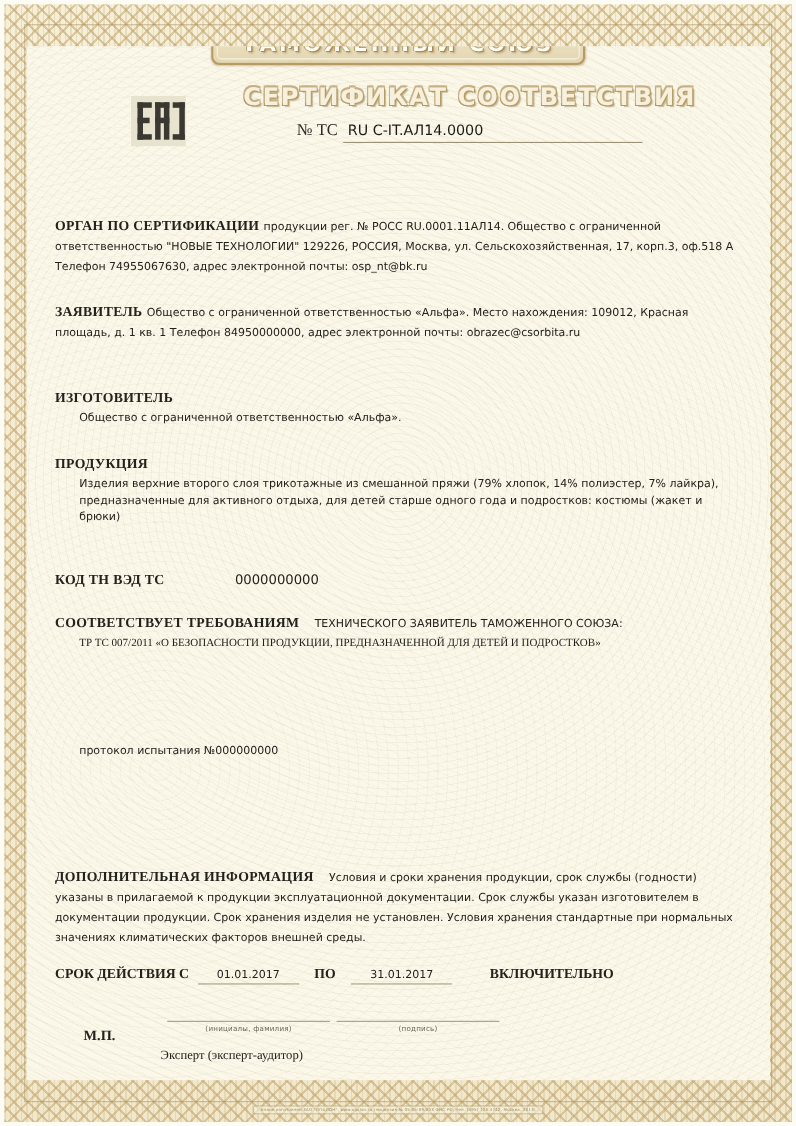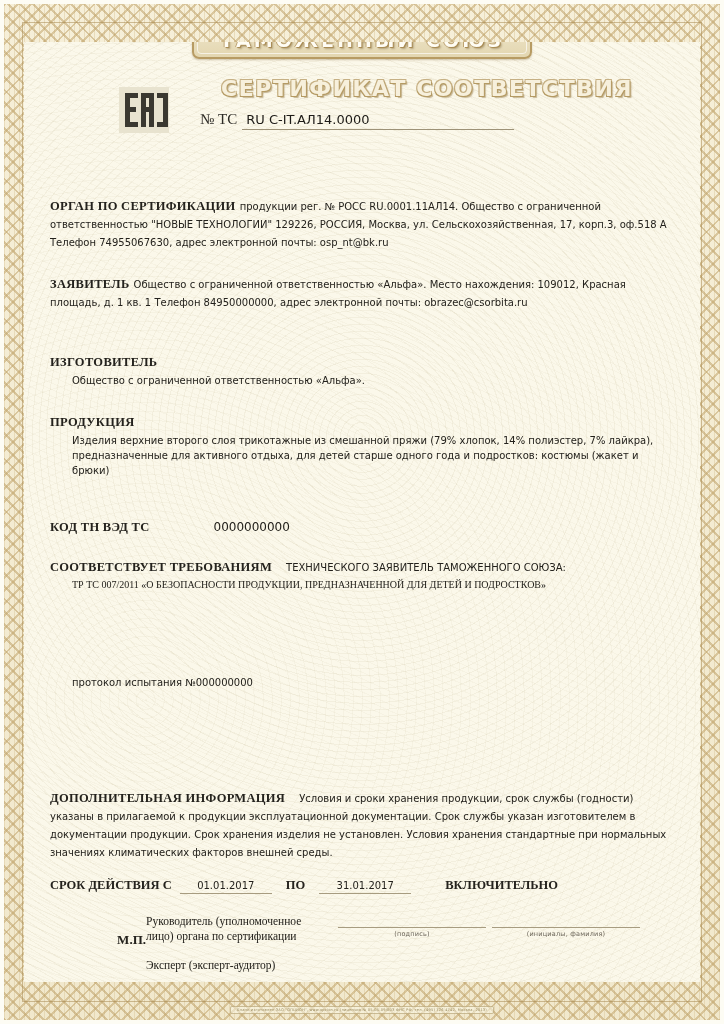--- a/index.html
+++ b/index.html
@@ -155,20 +155,21 @@
       -1px -1px 0 #c6b084,
       1px -1px 0 #c6b084,
       -1px 1px 0 #b49a63,
       2px 2px 1px rgba(150,122,70,0.5);
     white-space: nowrap;
     margin-bottom: 10px;
   }
   .num-line {
     display: flex;
     align-items: baseline;
+    justify-content: center;
     font-size: 15px;
     color: #2c2a25;
     margin-bottom: 19px;
   }
   .lbl-no { font-family: "Liberation Serif", serif; margin-right: 5px; }
   .no-underline {
     border-bottom: 1px solid #9d9277;
     min-width: 268px;
     text-align: left;
     padding: 0 0 2px 4px;
@@ -274,21 +275,20 @@
   }
   .mp {
     font-family: "Liberation Serif", serif;
     font-weight: bold;
     font-size: 13px;
     color: #24221d;
     width: 96px;
     padding-top: 18px;
     padding-left: 26px;
     box-sizing: border-box;
-    text-align: right;
   }
   .sign-rows { flex: 1; }
   .sign-row {
     display: flex;
     align-items: flex-start;
     margin-bottom: 14px;
   }
   .sign-role {
     width: 186px;
     font-family: "Liberation Serif", serif;
@@ -448,31 +448,27 @@
         <span class="val-date">31.01.2017</span>
         <span class="val-incl">ВКЛЮЧИТЕЛЬНО</span>
       </div>
 
       <div class="sign-block">
         <div class="mp">М.П.</div>
 
         <div class="sign-rows">
 
           <div class="sign-row">
-            <div class="sign-role">
-              <div>Руководитель (уполномоченное</div>
-              <div>лицо) органа по сертификации</div>
+            <div class="sign-slot">
+              <div class="line"></div>
+              <div class="cap">(инициалы, фамилия)</div>
             </div>
             <div class="sign-slot">
               <div class="line"></div>
               <div class="cap">(подпись)</div>
-            </div>
-            <div class="sign-slot">
-              <div class="line"></div>
-              <div class="cap">(инициалы, фамилия)</div>
             </div>
           </div>
 
           <div class="sign-row">
             <div class="sign-role">
               <div>Эксперт (эксперт-аудитор)</div>
 
             </div>
             <div class="sign-slot">
               

